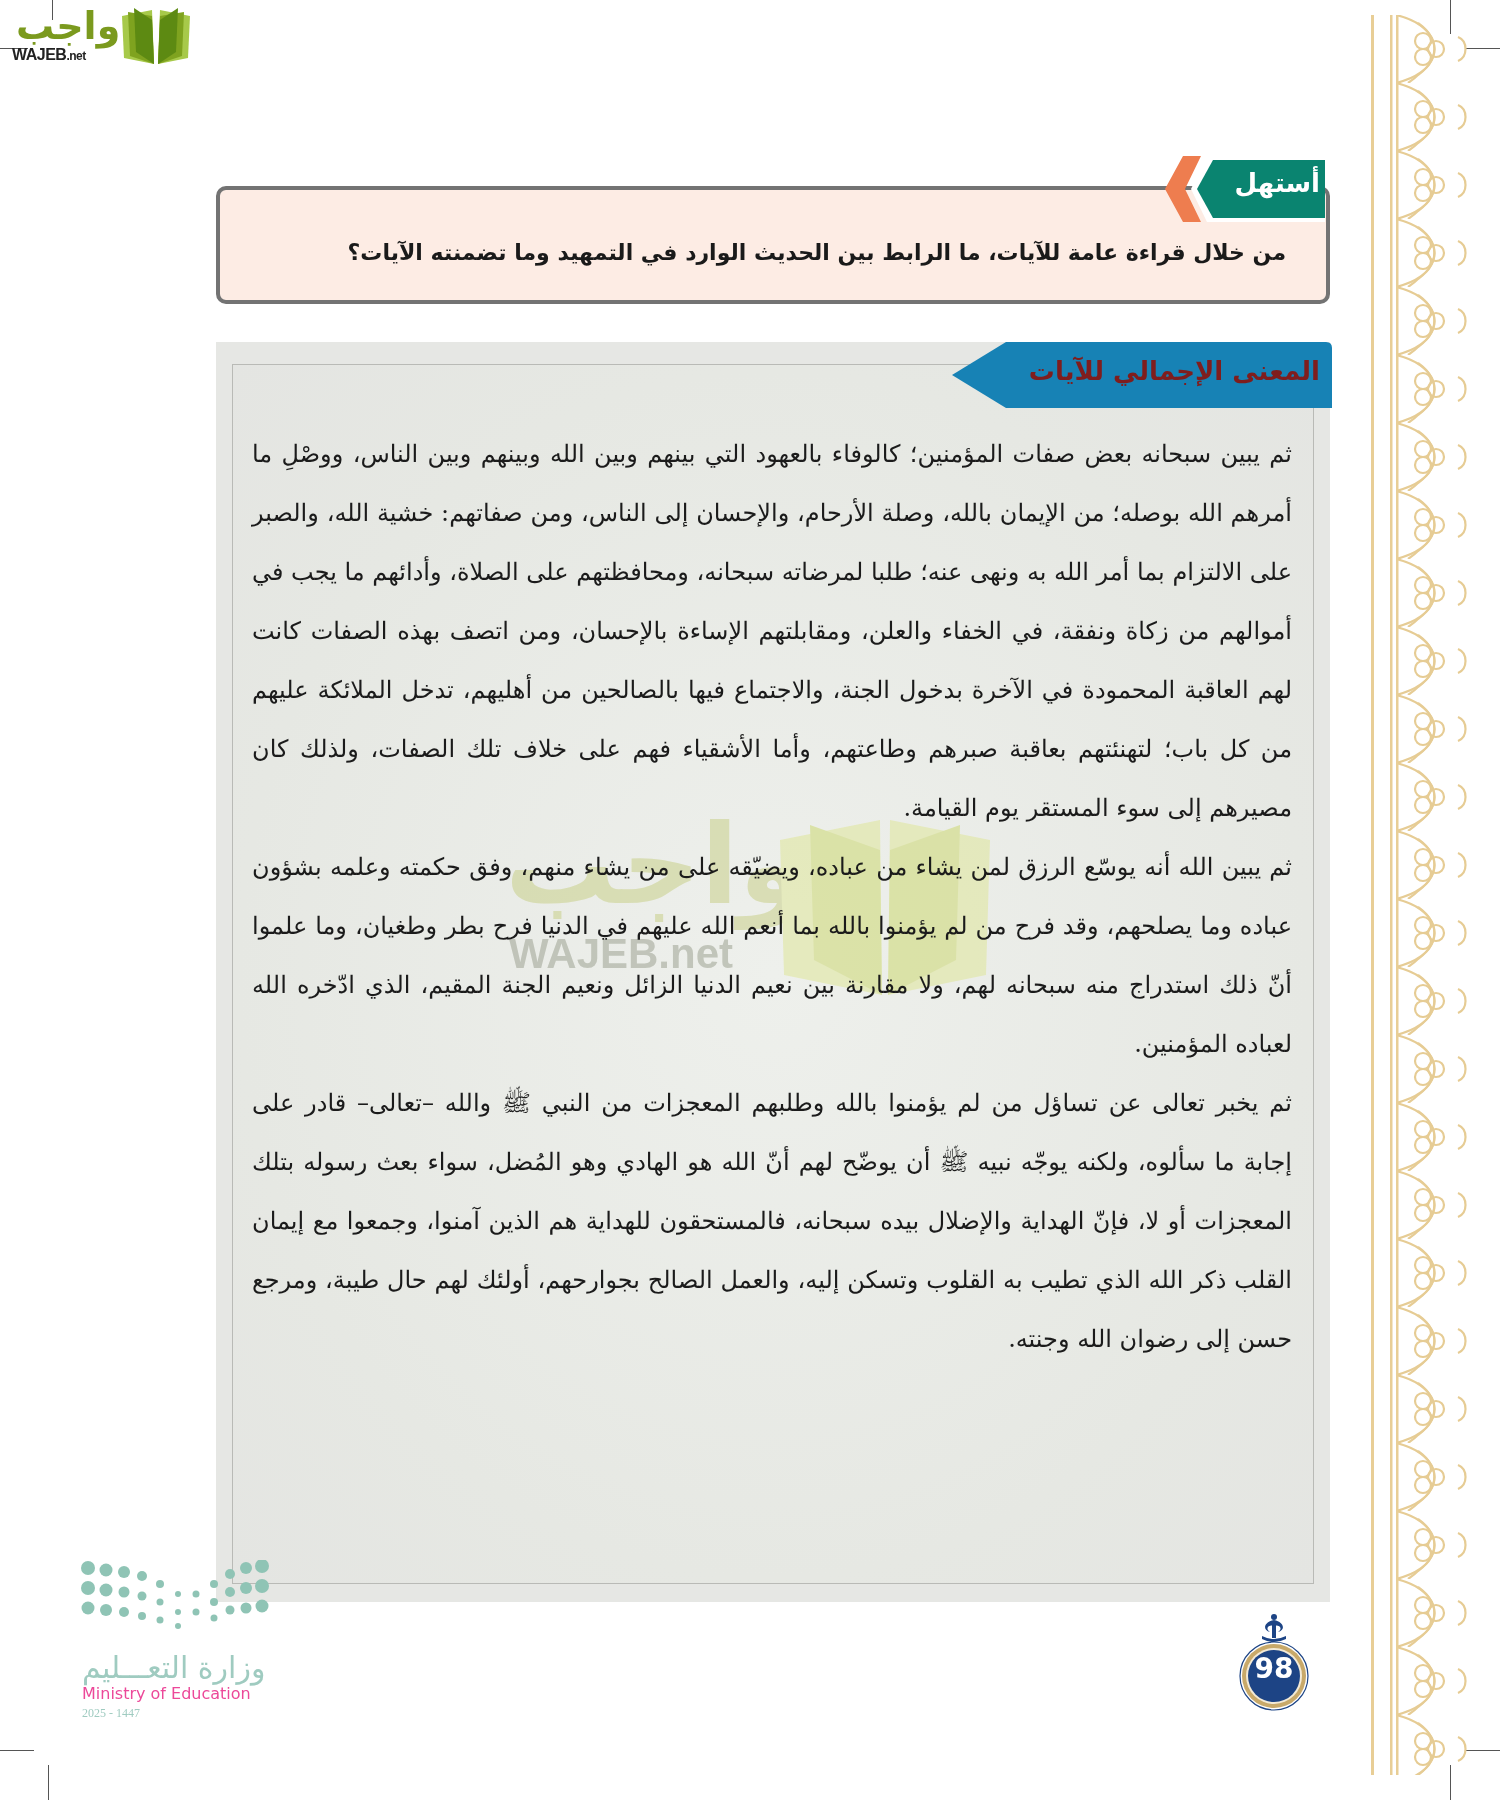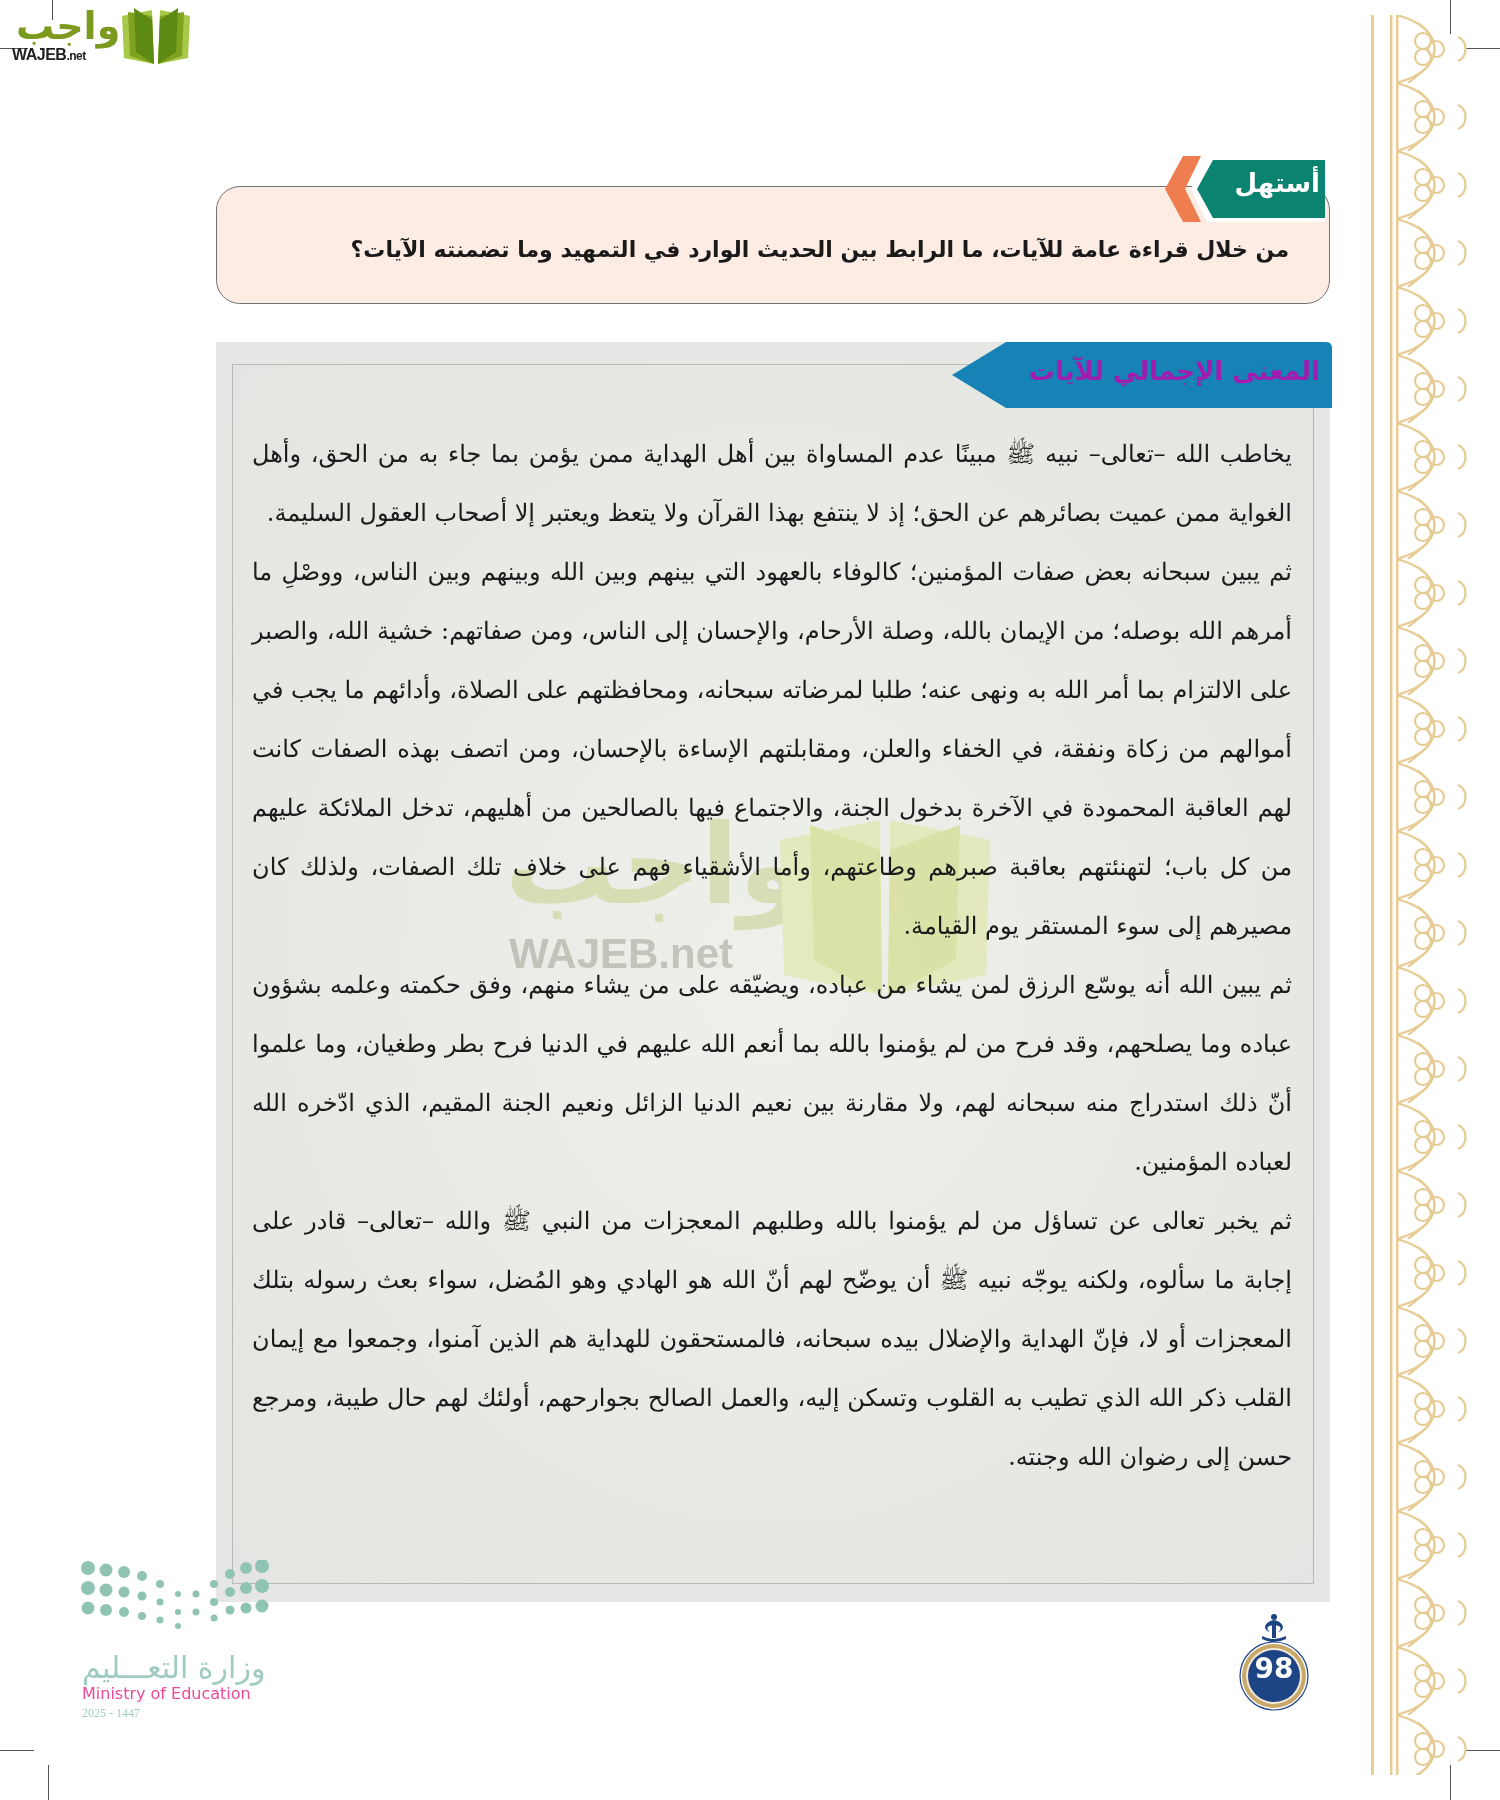--- a/index.html
+++ b/index.html
@@ -16,21 +16,21 @@
     .logo-en { position: absolute; left: 4px; top: 42px; font-size: 16px; font-weight: bold; color: #222; font-family: "Liberation Sans", sans-serif; letter-spacing: -0.5px; }
     .logo-en small { font-size: 12px; }
     .logo-book { position: absolute; left: 108px; top: 2px; width: 80px; height: 60px; }
 
     
     .ornament { position: absolute; left: 1368px; top: 15px; width: 110px; height: 1760px; }
 
     
     .start-box {
       position: absolute; left: 216px; top: 186px; width: 1114px; height: 118px;
-      background: #fdece4; border: 1px solid #737373; border-radius: 24px;
+      background: #fdece4; border: 4px solid #737373; border-radius: 10px;
       box-sizing: border-box;
     }
     .start-question {
       position: absolute; right: 40px; top: 50px; direction: rtl;
       font-size: 22px; font-weight: bold; color: #1a1a1a;
       font-family: "DejaVu Sans", sans-serif;
     }
     .start-tab {
       position: absolute; left: 1155px; top: 156px; width: 170px; height: 66px;
     }
@@ -46,21 +46,21 @@
       background: #e6e7e4;
     }
     .meaning-inner {
       position: absolute; left: 232px; top: 364px; width: 1082px; height: 1220px;
       border: 1px solid #b9bab6; box-sizing: border-box;
       background: radial-gradient(ellipse at 50% 50%, #eef0ec 0%, #e6e8e3 70%, #e4e5e2 100%);
     }
     .meaning-tab { position: absolute; left: 950px; top: 340px; width: 382px; height: 68px; }
     .meaning-tab-label {
       position: absolute; left: 1010px; top: 356px; width: 310px; text-align: right;
-      color: #a21caf; font-size: 26px; font-weight: bold; direction: rtl;
+      color: #7f1d1d; font-size: 26px; font-weight: bold; direction: rtl;
       font-family: "DejaVu Sans", sans-serif;
     }
     .meaning-body {
       position: absolute; left: 252px; top: 425px; width: 1040px;
       direction: rtl; text-align: justify; text-align-last: right;
       font-family: "DejaVu Serif", serif; font-size: 24px; line-height: 59px; color: #1b1b1b;
     }
     .meaning-body p { margin: 0; }
 
     
@@ -149,21 +149,20 @@
   <div class="wm-en">WAJEB.net</div>
   <svg class="wm-book" viewBox="0 0 230 190">
     <path d="M10 30 L110 10 L112 185 L14 165 Z" fill="#dfe69a"></path>
     <path d="M220 30 L120 10 L118 185 L216 165 Z" fill="#dfe69a"></path>
     <path d="M40 15 L110 40 L112 185 L44 150 Z" fill="#cdd972"></path>
     <path d="M190 15 L120 40 L118 185 L186 150 Z" fill="#cdd972"></path>
   </svg>
 </div>
 
 <div class="meaning-body">
-  <p>يخاطب الله –تعالى– نبيه ﷺ مبينًا عدم المساواة بين أهل الهداية ممن يؤمن بما جاء به من الحق، وأهل الغواية ممن عميت بصائرهم عن الحق؛ إذ لا ينتفع بهذا القرآن ولا يتعظ ويعتبر إلا أصحاب العقول السليمة.</p>
   <p>ثم يبين سبحانه بعض صفات المؤمنين؛ كالوفاء بالعهود التي بينهم وبين الله وبينهم وبين الناس، ووصْلِ ما أمرهم الله بوصله؛ من الإيمان بالله، وصلة الأرحام، والإحسان إلى الناس، ومن صفاتهم: خشية الله، والصبر على الالتزام بما أمر الله به ونهى عنه؛ طلبا لمرضاته سبحانه، ومحافظتهم على الصلاة، وأدائهم ما يجب في أموالهم من زكاة ونفقة، في الخفاء والعلن، ومقابلتهم الإساءة بالإحسان، ومن اتصف بهذه الصفات كانت لهم العاقبة المحمودة في الآخرة بدخول الجنة، والاجتماع فيها بالصالحين من أهليهم، تدخل الملائكة عليهم من كل باب؛ لتهنئتهم بعاقبة صبرهم وطاعتهم، وأما الأشقياء فهم على خلاف تلك الصفات، ولذلك كان مصيرهم إلى سوء المستقر يوم القيامة.</p>
   <p>ثم يبين الله أنه يوسّع الرزق لمن يشاء من عباده، ويضيّقه على من يشاء منهم، وفق حكمته وعلمه بشؤون عباده وما يصلحهم، وقد فرح من لم يؤمنوا بالله بما أنعم الله عليهم في الدنيا فرح بطر وطغيان، وما علموا أنّ ذلك استدراج منه سبحانه لهم، ولا مقارنة بين نعيم الدنيا الزائل ونعيم الجنة المقيم، الذي ادّخره الله لعباده المؤمنين.</p>
   <p>ثم يخبر تعالى عن تساؤل من لم يؤمنوا بالله وطلبهم المعجزات من النبي ﷺ والله –تعالى– قادر على إجابة ما سألوه، ولكنه يوجّه نبيه ﷺ أن يوضّح لهم أنّ الله هو الهادي وهو المُضل، سواء بعث رسوله بتلك المعجزات أو لا، فإنّ الهداية والإضلال بيده سبحانه، فالمستحقون للهداية هم الذين آمنوا، وجمعوا مع إيمان القلب ذكر الله الذي تطيب به القلوب وتسكن إليه، والعمل الصالح بجوارحهم، أولئك لهم حال طيبة، ومرجع حسن إلى رضوان الله وجنته.</p>
 </div>
 
 <div class="ministry">
   <svg class="ministry-dots" viewBox="0 0 190 70">
     <g fill="#8fc4b5">
       <circle cx="8" cy="8" r="7"></circle>
         <circle cx="26" cy="10" r="6.5"></circle>

